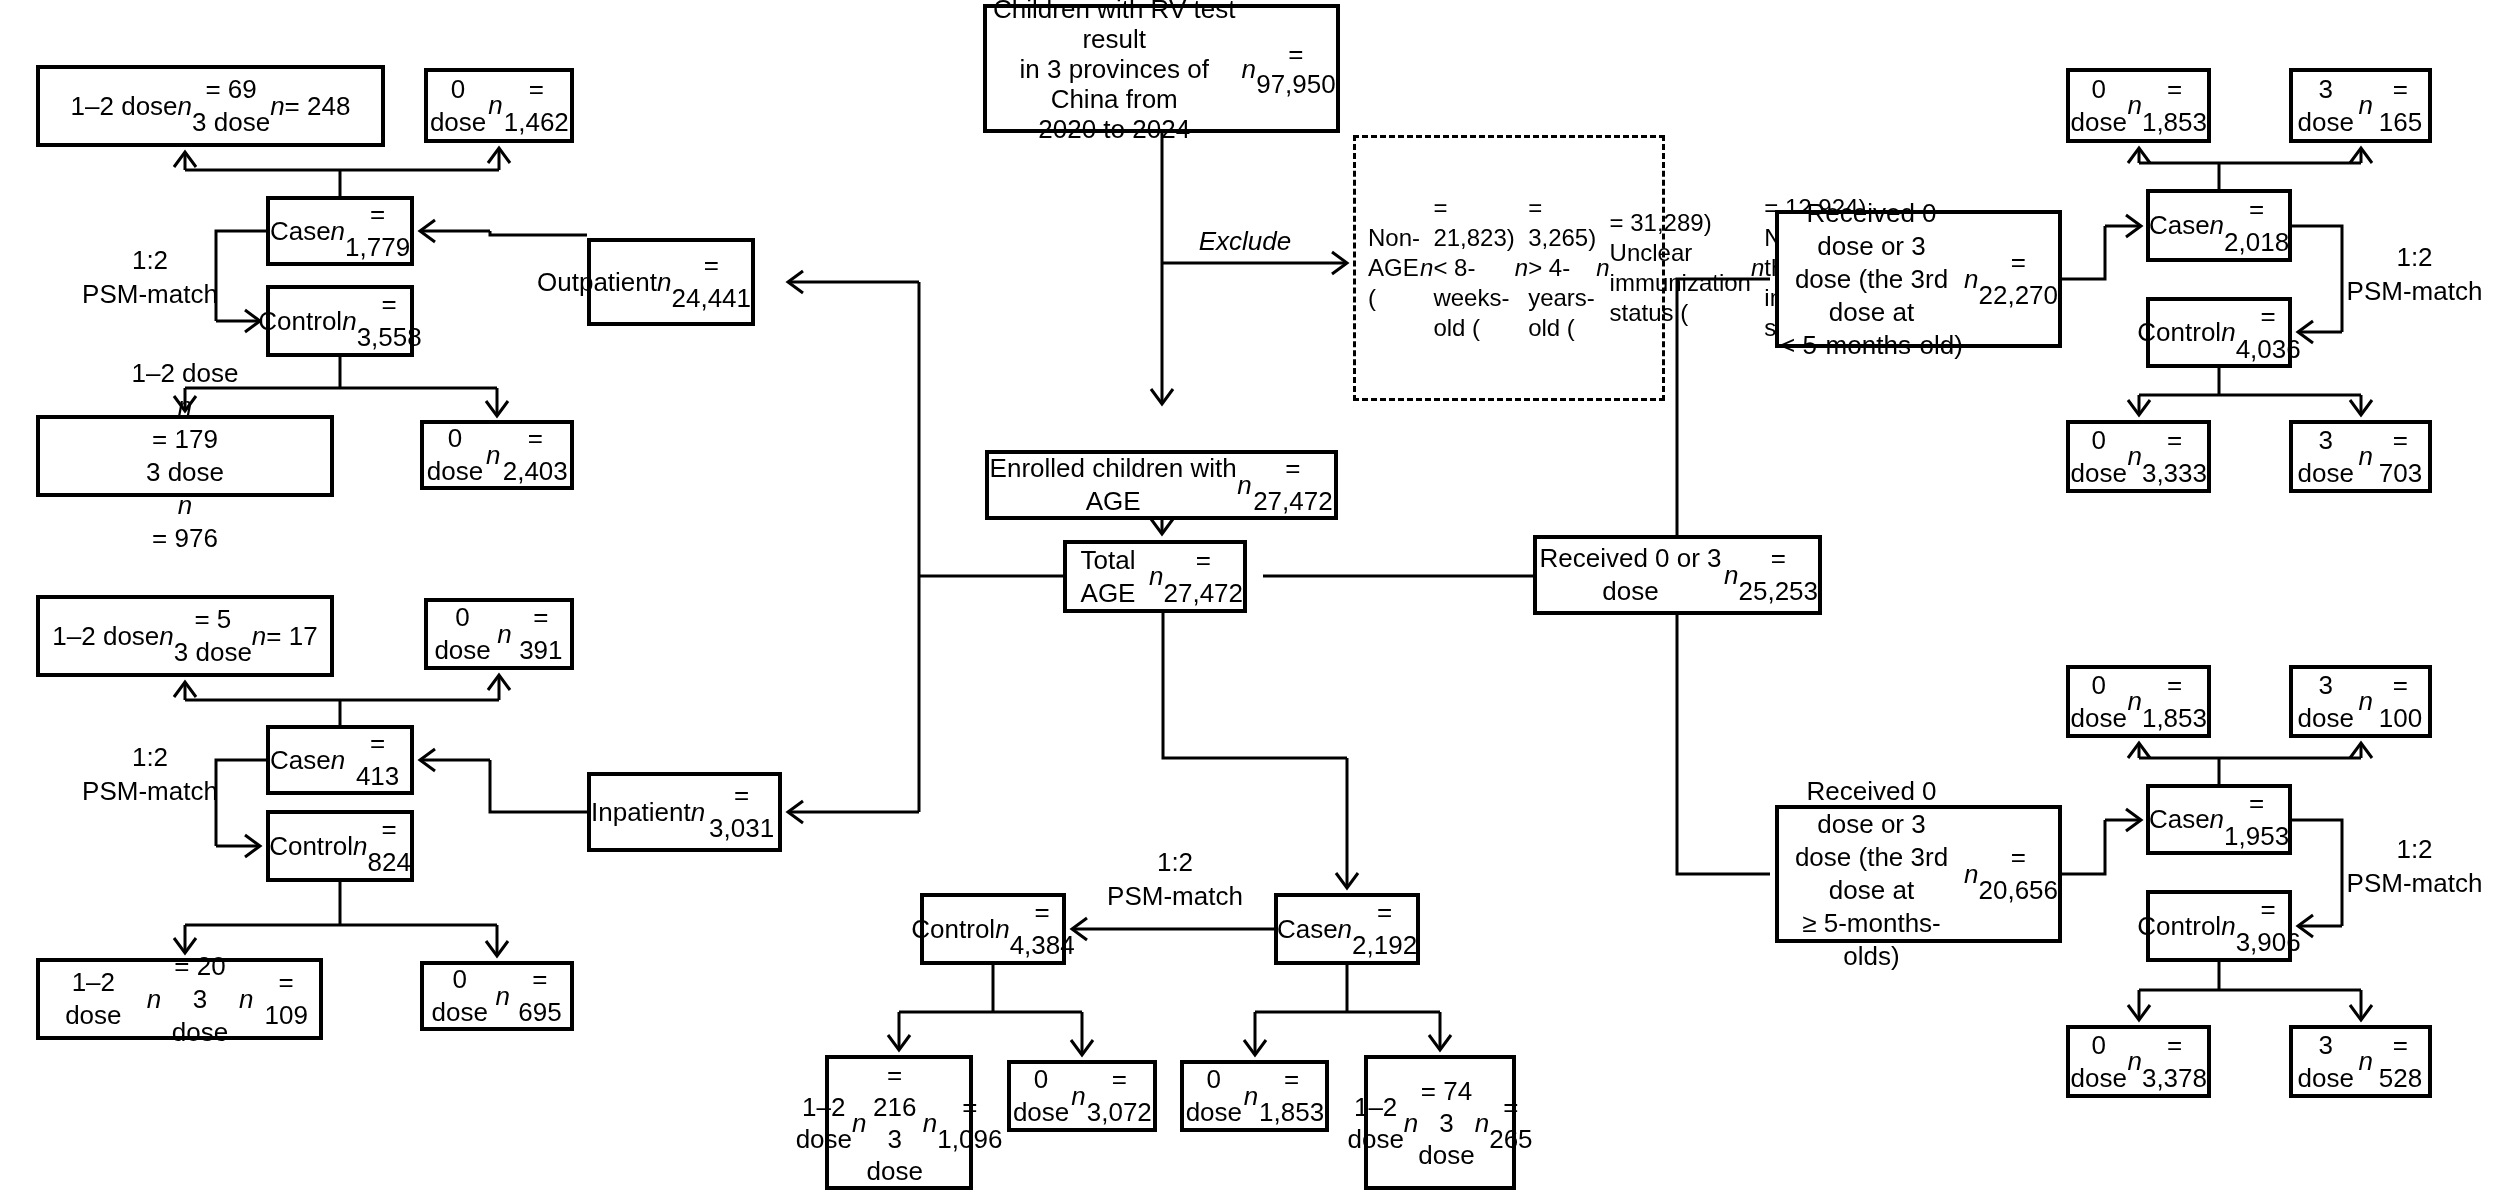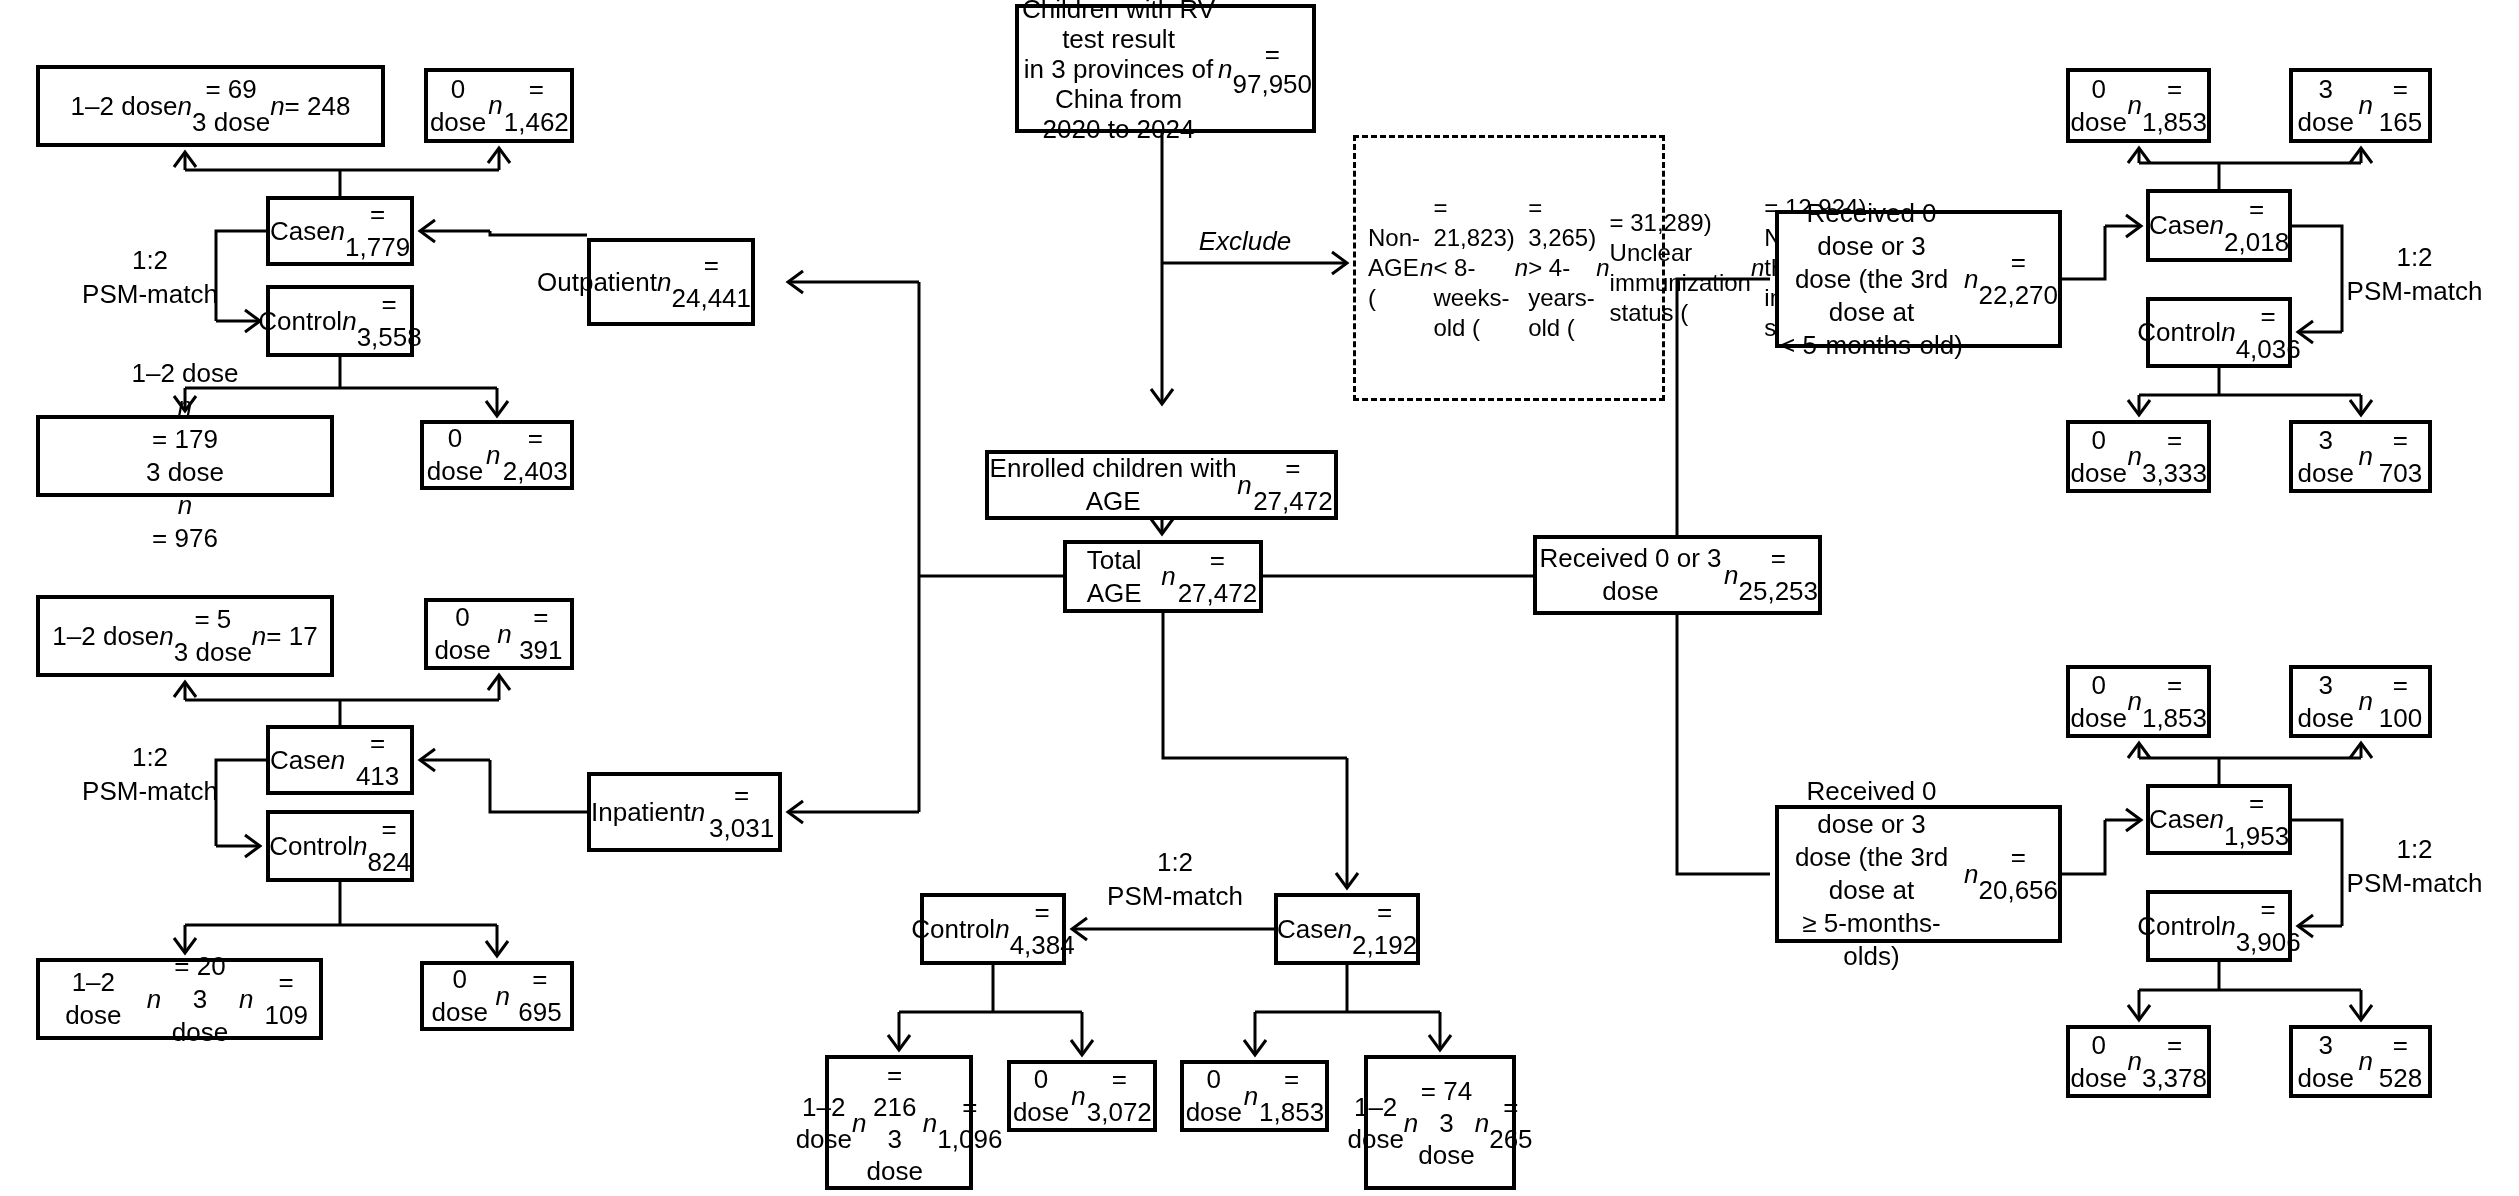--- a/index.html
+++ b/index.html
@@ -107,36 +107,36 @@
     <line x1="2139" y1="758" x2="2139" y2="743" marker-end="url(#arr)"></line>
     <line x1="2361" y1="758" x2="2361" y2="743" marker-end="url(#arr)"></line>
     <polyline points="2292,820 2342,820 2342,926"></polyline>
     <line x1="2342" y1="926" x2="2298" y2="926" marker-end="url(#arr)"></line>
     <line x1="2219" y1="962" x2="2219" y2="990"></line>
     <line x1="2139" y1="990" x2="2361" y2="990"></line>
     <line x1="2139" y1="990" x2="2139" y2="1020" marker-end="url(#arr)"></line>
     <line x1="2361" y1="990" x2="2361" y2="1020" marker-end="url(#arr)"></line>
   </svg>
 
-  <div class="bx root" style="left:983px; top:4px; width:301px; height:129px;margin-left:32px;">Children with RV test result
+  <div class="bx root" style="left:983px; top:4px; width:357px; height:129px;">Children with RV test result
 in 3 provinces of China from
 2020 to 2024
 <i>n</i> = 97,950</div>
   <div class="lb" style="left:1150px; top:224px; width:190px;font-style:italic;">Exclude</div>
   <div class="bx dash" style="left:1353px; top:135px; width:312px; height:266px;">Non-AGE (<i>n</i> = 21,823)
 &lt; 8-weeks-old (<i>n</i> = 3,265)
 &gt; 4-years-old (<i>n</i> = 31,289)
 Unclear immunization
 status (<i>n</i> = 12,924)
 Not conform to the
 immmunization
 schechule (<i>n</i> = 1,177)</div>
   <div class="bx" style="left:985px; top:410px; width:353px; height:70px;margin-top:40px;">Enrolled children with AGE
 <i>n</i> = 27,472</div>
-  <div class="bx" style="left:1063px; top:540px; width:200px; height:73px;">Total AGE
+  <div class="bx" style="left:1063px; top:540px; width:184px; height:73px;">Total AGE
 <i>n</i> = 27,472</div>
 
   <div class="bx" style="left:36px; top:65px; width:349px; height:82px;">1–2 dose <i>n</i> = 69
 3 dose <i>n</i> = 248</div>
   <div class="bx" style="left:424px; top:68px; width:150px; height:75px;">0 dose
 <i>n</i> = 1,462</div>
   <div class="bx" style="left:266px; top:196px; width:148px; height:70px;">Case
 <i>n</i> = 1,779</div>
   <div class="bx" style="left:266px; top:285px; width:148px; height:72px;">Control
 <i>n</i> = 3,558</div>

